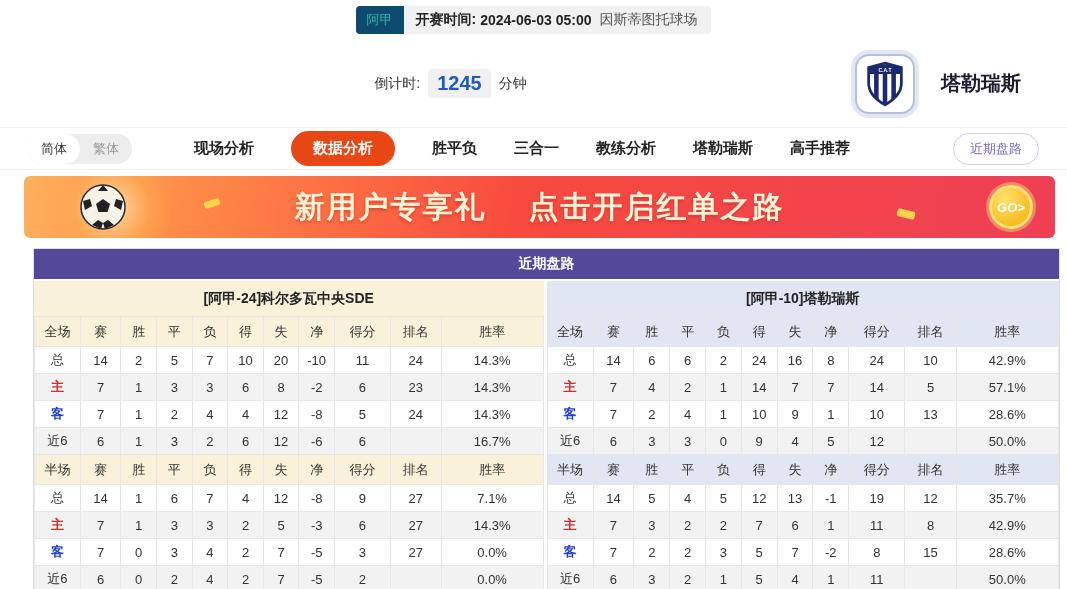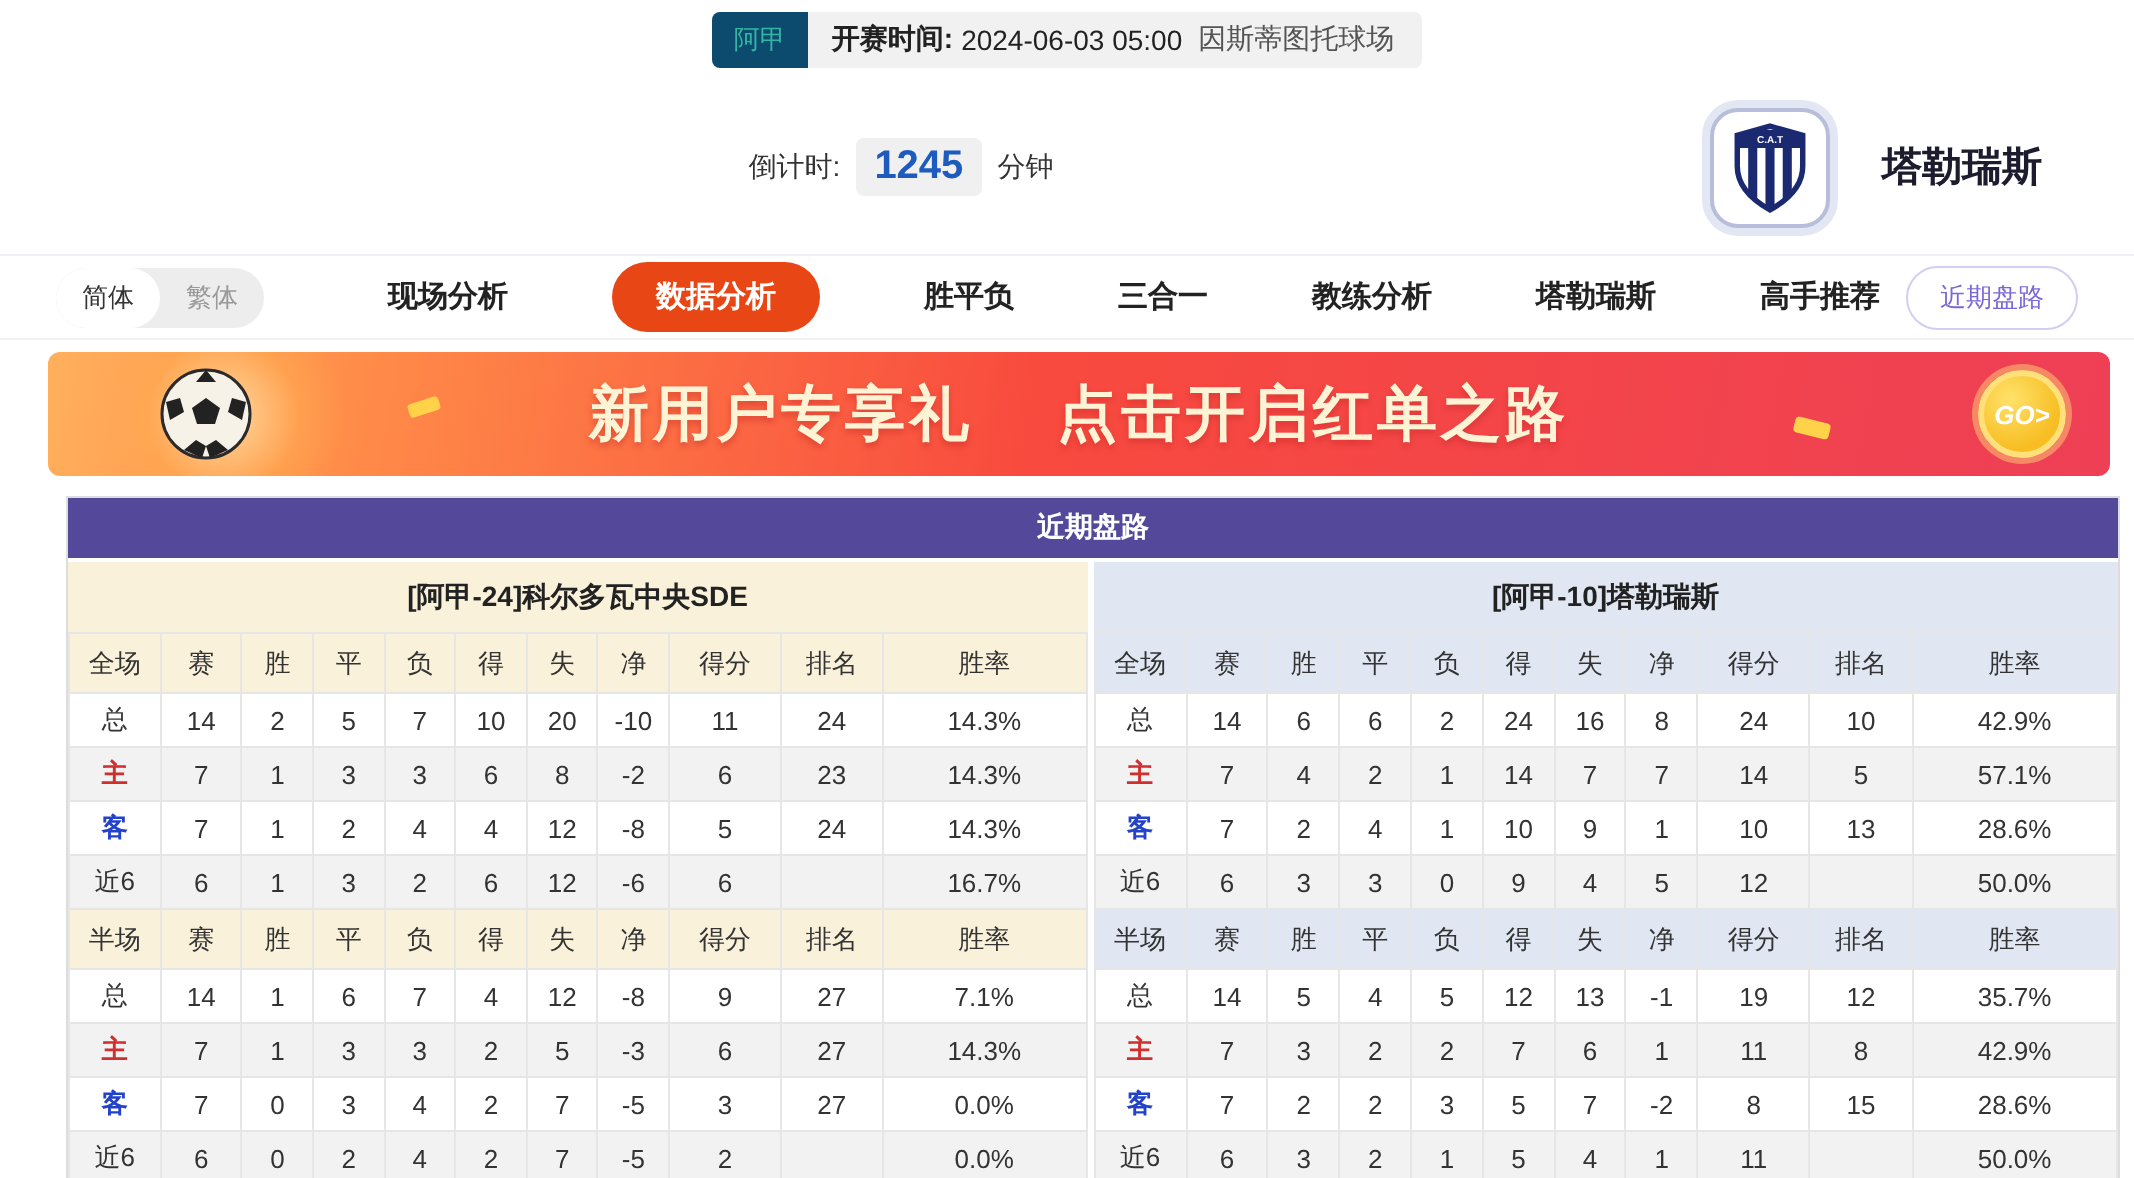--- a/index.html
+++ b/index.html
@@ -4,39 +4,39 @@
 <style>
   * { margin:0; padding:0; box-sizing:border-box; }
   html,body { width:1067px; height:589px; overflow:hidden; background:#fff;
     font-family:"Liberation Sans","DejaVu Sans",sans-serif; color:#333; }
 
   
   .top-bar { height:40px; display:flex; justify-content:center; align-items:center; }
   .match-pill { display:inline-flex; align-items:center; background:#f1f1f1; border-radius:4px; overflow:hidden; font-size:14px; }
   .league-badge { background:#0c4a6e; color:#35b5a4; padding:5px 11px; font-size:13px; }
   .kickoff { font-weight:bold; color:#222; padding:0 4px 0 12px; }
-  .kick-time { font-weight:normal; color:#222; }
+  .kick-time { font-weight:bold; color:#222; }
   .venue { color:#555; padding:0 14px 0 8px; }
 
   
   .match-header { height:88px; display:flex; align-items:center; padding:0 46px; border-bottom:1px solid #eef0f6; }
   .team { display:flex; align-items:center; gap:26px; }
   .team-name { font-size:20px; font-weight:bold; color:#1c1c2e; }
   .logo-box { width:60px; height:60px; border-radius:14px; background:#fff; display:flex; align-items:center; justify-content:center; }
   .logo-home { border:2px solid #8a7cc8; box-shadow:0 0 0 4px #f8ead0; }
   .logo-away { border:2px solid #b6bed9; box-shadow:0 0 0 4px #e3e7f4; }
   .countdown { flex:1; display:flex; justify-content:center; align-items:center; gap:8px; font-size:14px; color:#333; }
   .cd-value { background:#f0f0f0; border-radius:4px; padding:3px 9px; font-size:20px; font-weight:bold; color:#1d5bbf; }
 
   
   .nav-bar { height:42px; display:flex; align-items:center; padding:0 28px; border-bottom:1px solid #f1f1f3; }
   .lang-toggle { display:inline-flex; background:#ededed; border-radius:15px; overflow:hidden; font-size:13px; }
   .lang-opt { padding:6px 13px; color:#999; cursor:pointer; }
   .lang-opt.active { background:#fff; color:#333; border-radius:15px; }
-  .tabs { display:flex; align-items:center; gap:52px; margin-left:62px; }
+  .tabs { display:flex; align-items:center; gap:37px; margin-left:62px; }
   .tab { font-size:15px; font-weight:bold; color:#222; cursor:pointer; white-space:nowrap; }
   .tab.active { background:#e84715; color:#fff; padding:8px 22px; border-radius:20px; }
   .recent-btn { margin-left:auto; border:1px solid #d4cdf0; color:#7a68d4; border-radius:16px; padding:6px 16px; font-size:13px; background:#fff; cursor:pointer; }
 
   
   .banner { position:relative; height:62px; margin:6px 12px 10px 24px; border-radius:6px; overflow:hidden;
     background:linear-gradient(100deg,#ffb05c 0%,#ff8a48 16%,#f84a3e 48%,#ee3f56 100%);
     display:flex; align-items:center; }
   .glow { position:absolute; left:28px; top:-28px; width:120px; height:120px; border-radius:50%;
     background:radial-gradient(circle,#ffd9a0 0%,rgba(255,170,80,.55) 45%,rgba(255,150,70,0) 72%); }

